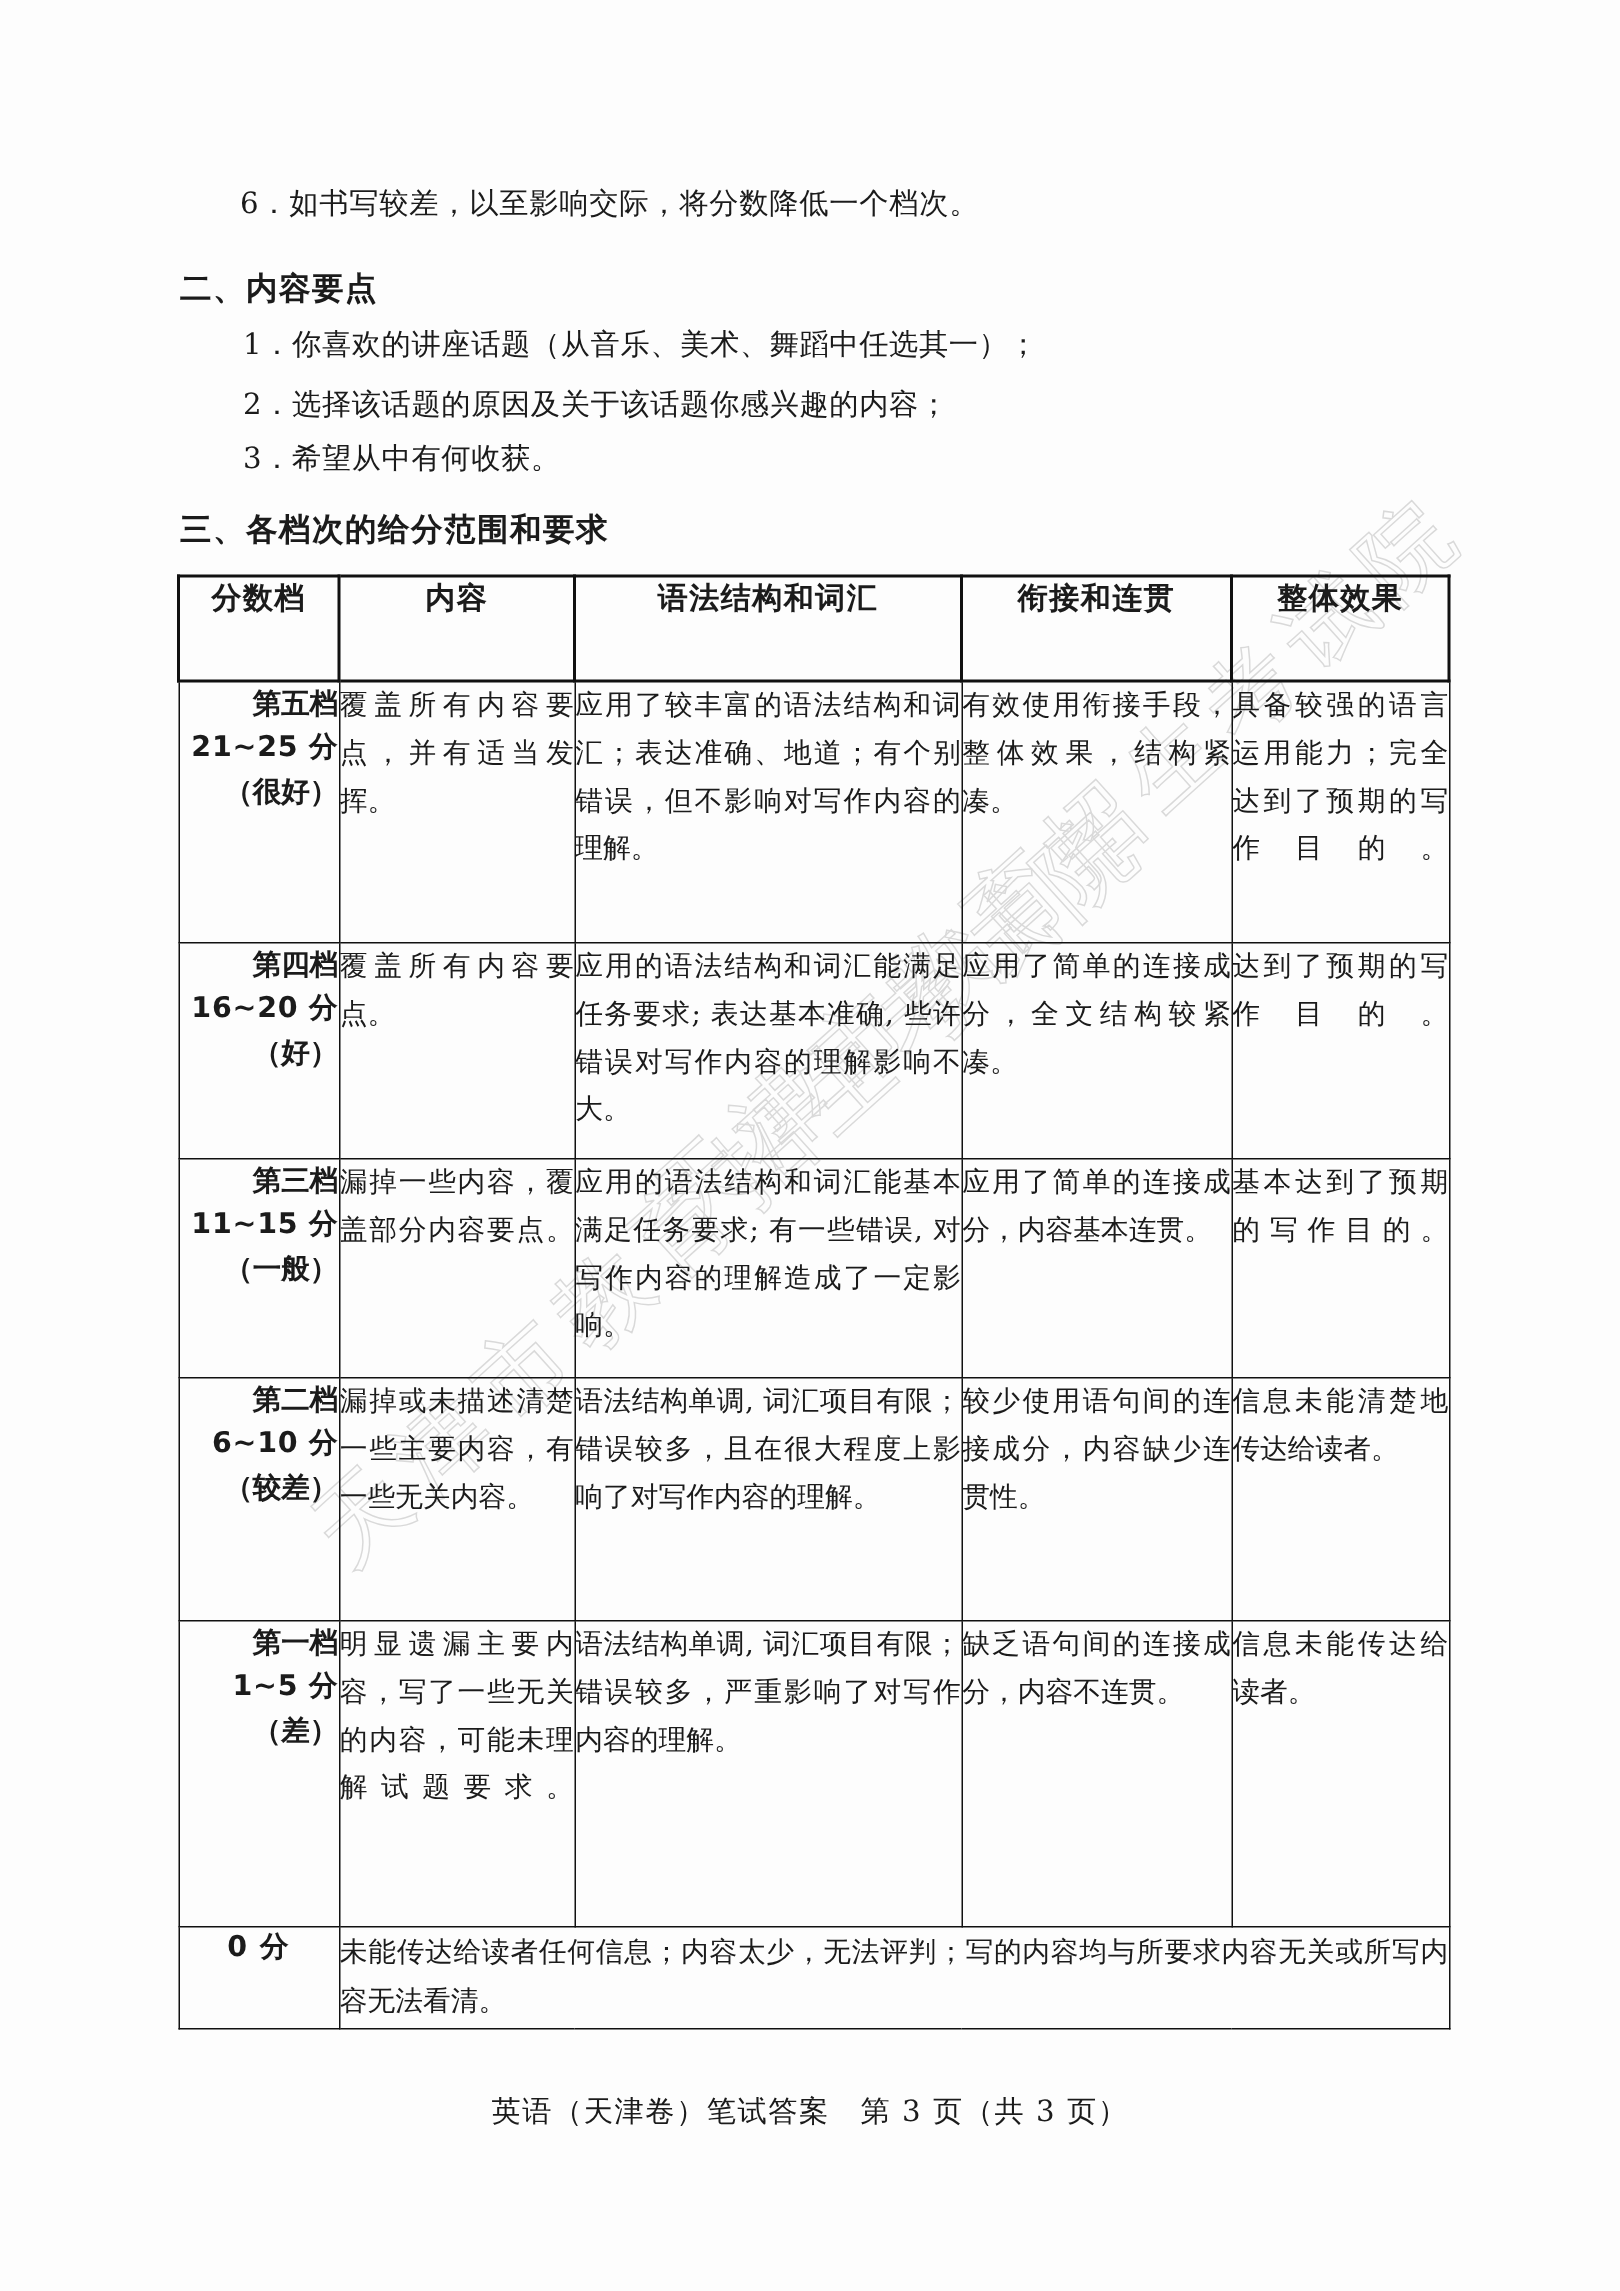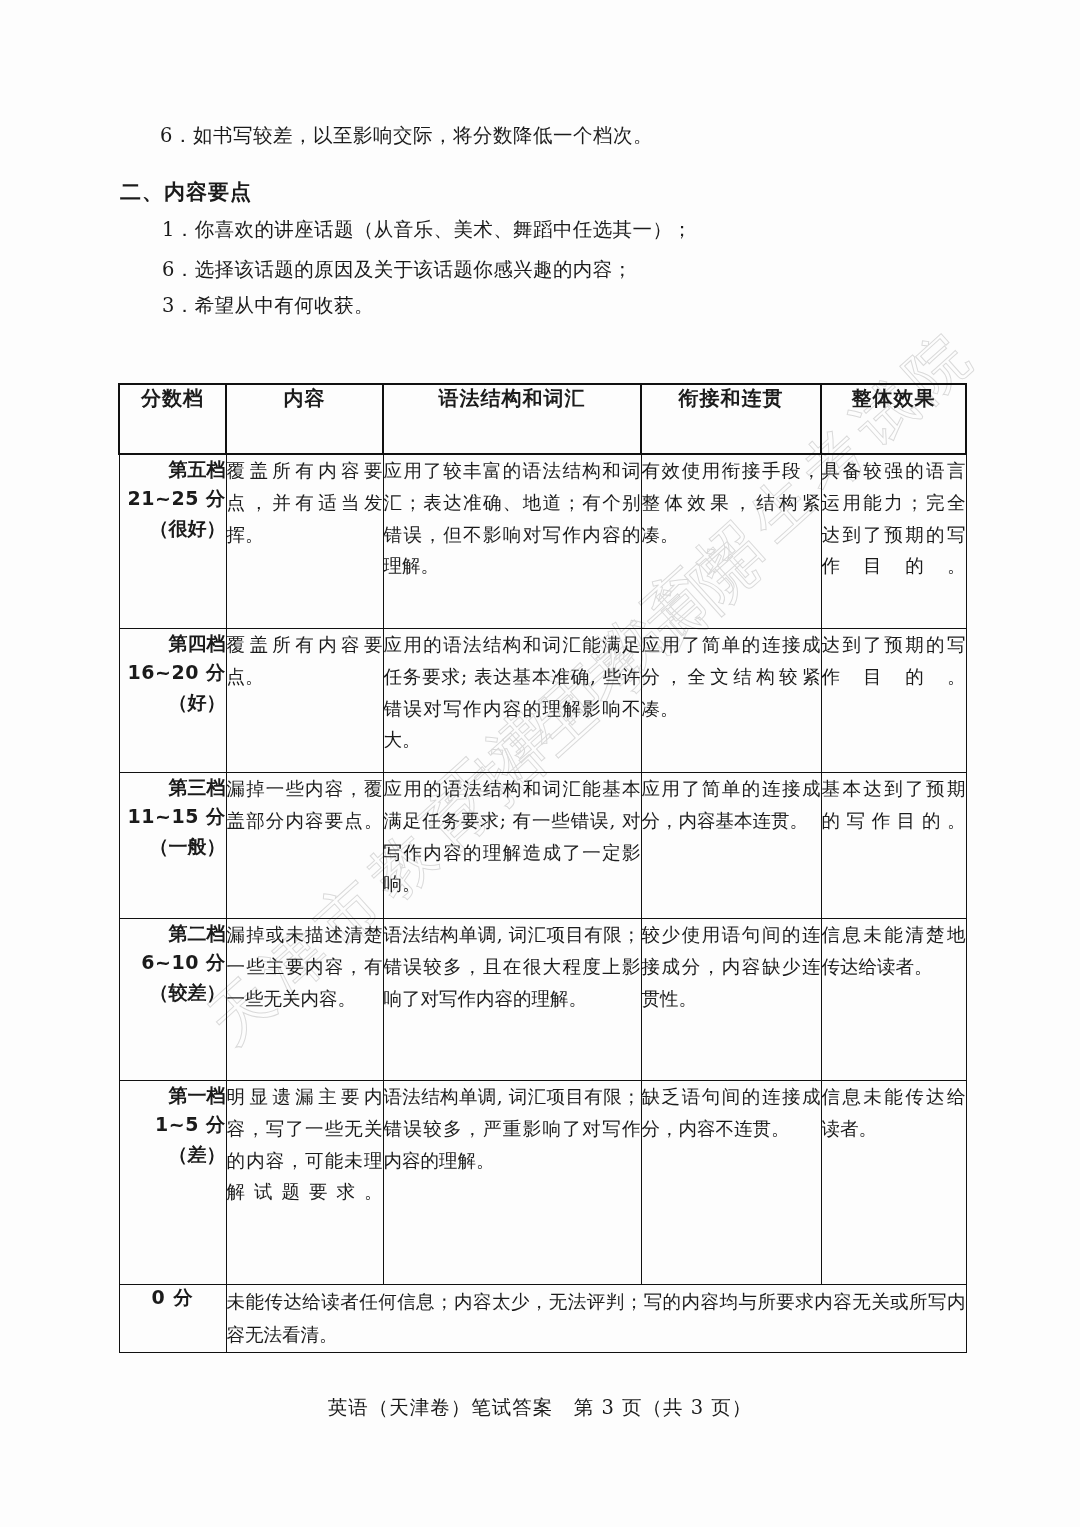--- a/index.html
+++ b/index.html
@@ -197,23 +197,24 @@
   <div class="watermark-text wm2">天津市教育招生考试院</div>
 </div>
 
 <div class="content">
 
   <div class="para-6">6．如书写较差，以至影响交际，将分数降低一个档次。</div>
 
   <div class="heading heading-2">二、内容要点</div>
 
   <div class="list-item li-1">1．你喜欢的讲座话题（从音乐、美术、舞蹈中任选其一）；</div>
-  <div class="list-item li-2">6．选择该话题的原因及关于该话题你感兴趣的内容；</div>
+  <div class="list-item li-2">2．选择该话题的原因及关于该话题你感兴趣的内容；</div>
   <div class="list-item li-3">3．希望从中有何收获。</div>
 
+  <div class="heading heading-3">三、各档次的给分范围和要求</div>
 
   <table class="rubric-table">
     <colgroup>
       <col class="c1">
         <col class="c2">
         <col class="c3">
         <col class="c4">
         <col class="c5">
     </colgroup>
     <thead>

